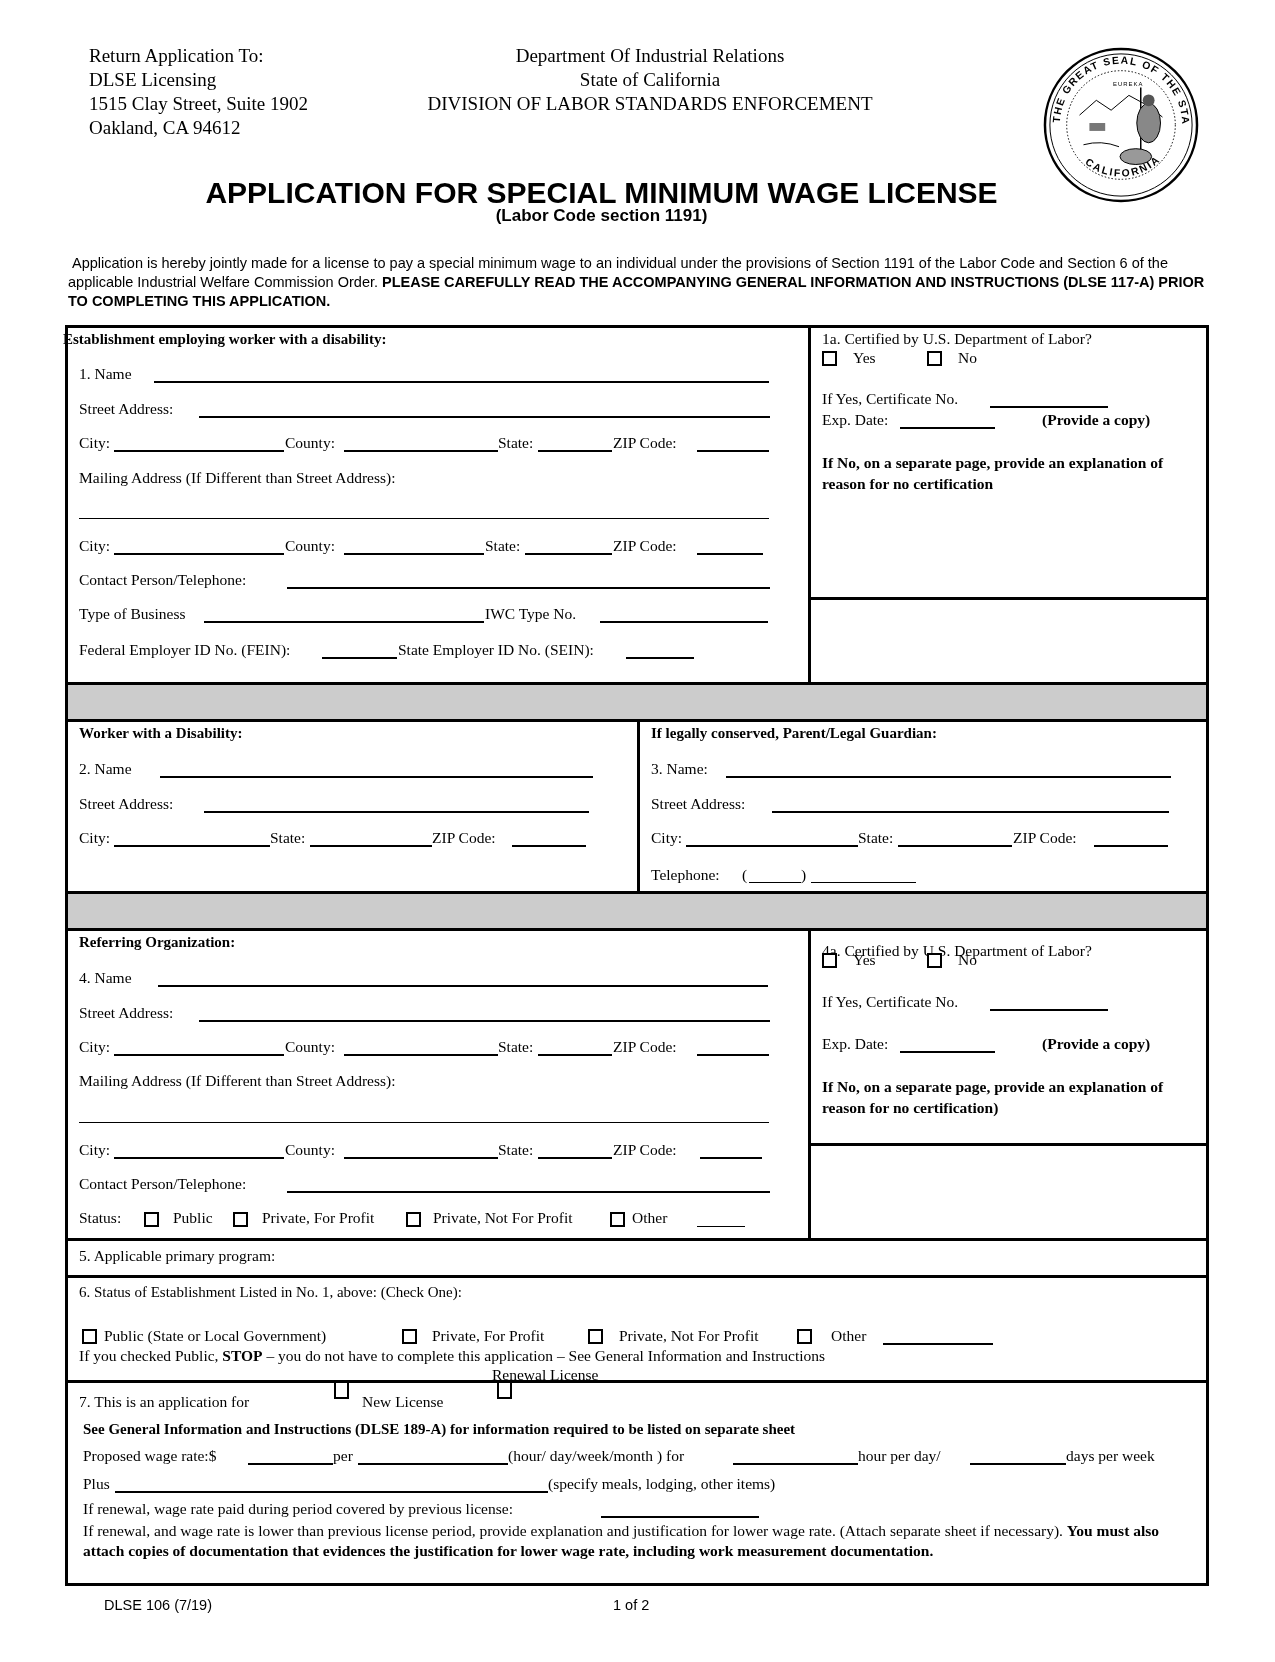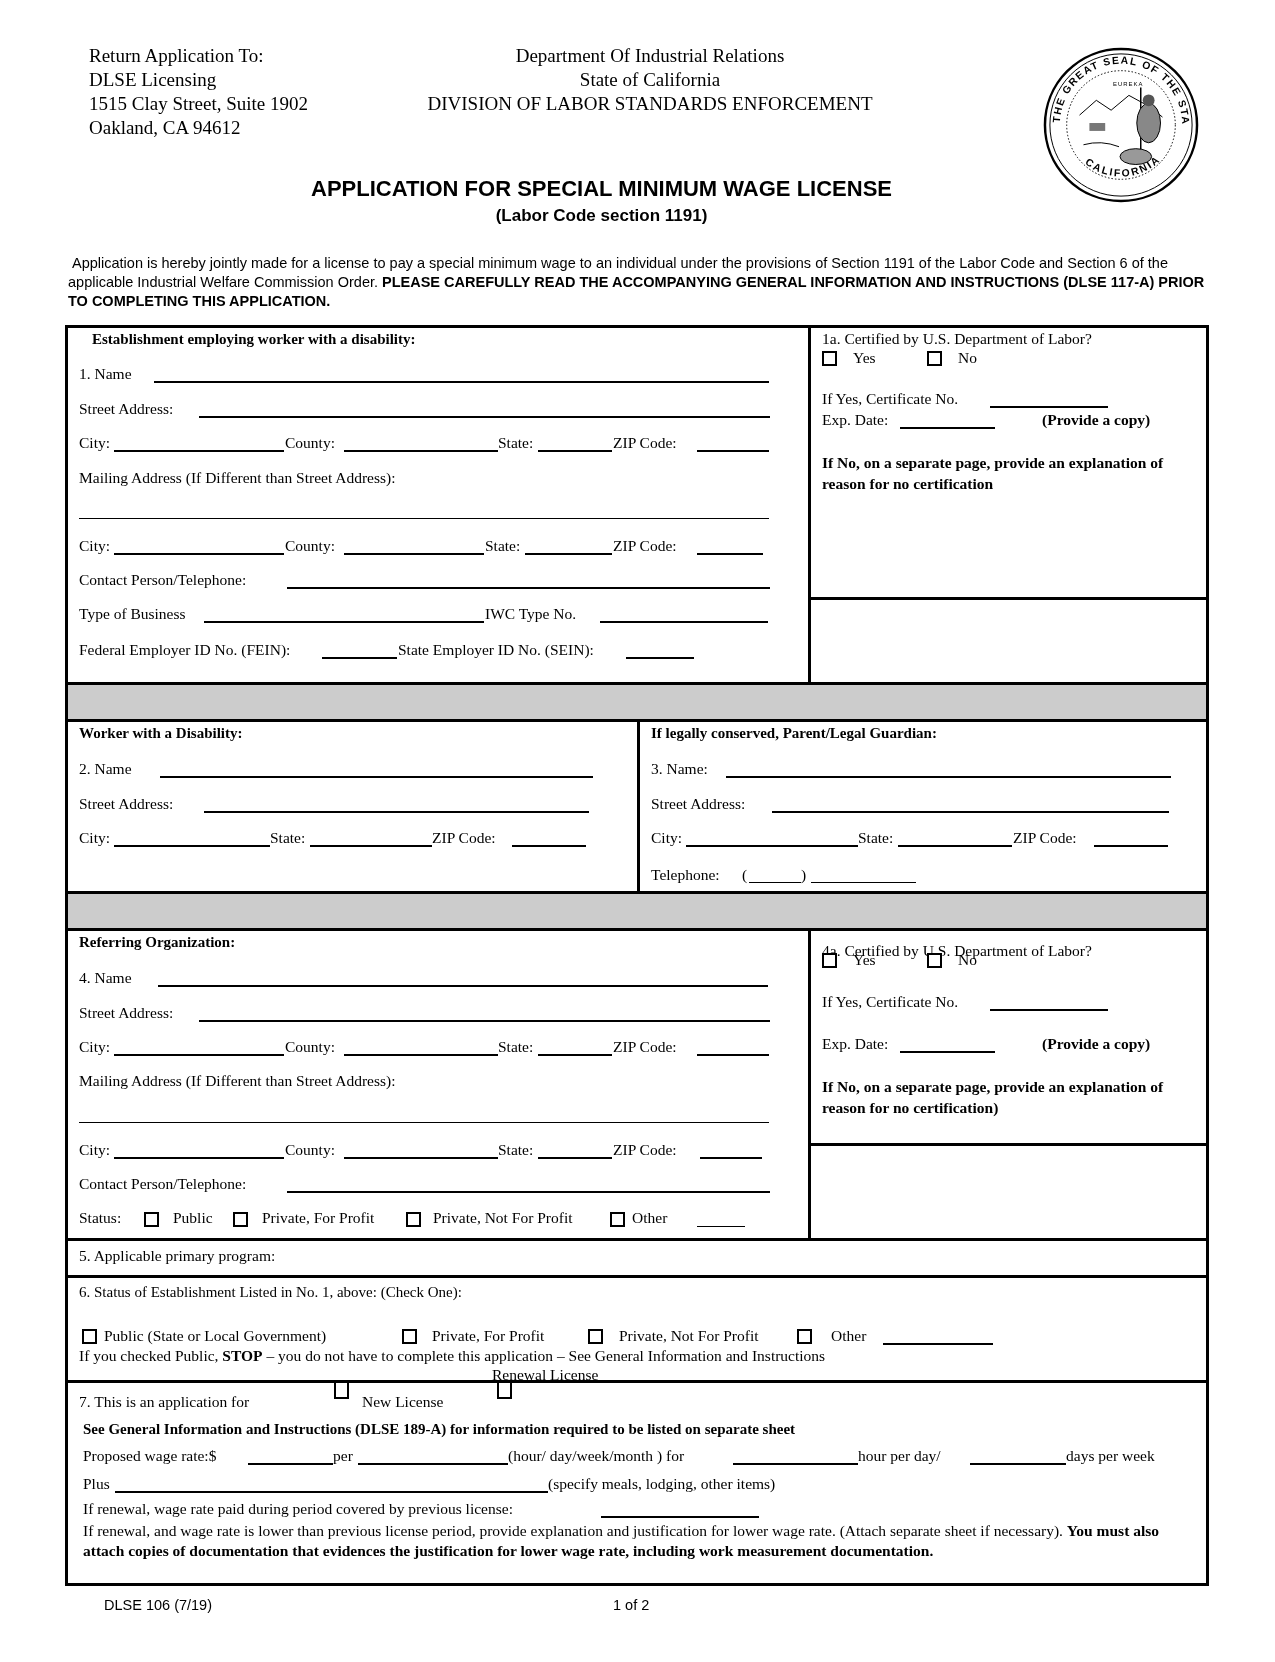--- a/index.html
+++ b/index.html
@@ -54,21 +54,21 @@
   <text x="72" y="40" font-family="Liberation Sans, sans-serif" font-size="6" letter-spacing="1">EUREKA</text>
   <path d="M38 70 L55 55 L70 65 L88 50 L110 62 L122 72" fill="none" stroke="#000" stroke-width="1"></path>
   <line x1="100" y1="42" x2="100" y2="110" stroke="#000" stroke-width="1.5"></line>
   <ellipse cx="108" cy="78" rx="12" ry="20" fill="#888" stroke="#000"></ellipse>
   <circle cx="108" cy="55" r="6" fill="#555"></circle>
   <ellipse cx="95" cy="112" rx="16" ry="8" fill="#999" stroke="#000"></ellipse>
   <rect x="48" y="78" width="16" height="8" fill="#777"></rect>
   <path d="M42 100 Q60 95 78 102" stroke="#000" fill="none"></path>
 </svg>
 
-<div class="abs title" style="left:0;width:1203px;top:176px;font-size:22px;text-align:center;">APPLICATION FOR SPECIAL MINIMUM WAGE LICENSE</div>
+<div class="abs title" style="left:0;width:1203px;top:176px;font-size:30px;text-align:center;">APPLICATION FOR SPECIAL MINIMUM WAGE LICENSE</div>
 <div class="abs title" style="left:0;width:1203px;top:206px;font-size:17px;">(Labor Code section 1191)</div>
 
 <div class="abs intro" style="left:68px;top:254px;width:1140px;">
   &nbsp;<span>Application is hereby jointly made for a license to pay a special minimum wage to an individual under the provisions of Section 1191 of the Labor Code and Section 6 of the applicable Industrial Welfare Commission Order. </span><span class="b">PLEASE CAREFULLY READ THE ACCOMPANYING GENERAL INFORMATION AND INSTRUCTIONS (DLSE 117-A) PRIOR TO COMPLETING THIS APPLICATION.</span>
 </div>
 
 <div class="box" style="left:65px;top:325px;width:1144px;height:1261px;"></div>
 
 <div class="vl" style="left:808px;top:325px;height:358px;"></div>
 <div class="hl" style="left:808px;top:597px;width:400px;"></div>
@@ -83,21 +83,21 @@
 <div class="gray" style="left:68px;top:894px;width:1138px;height:34px;"></div>
 <div class="hl" style="left:65px;top:928px;width:1144px;"></div>
 
 <div class="vl" style="left:808px;top:928px;height:313px;"></div>
 <div class="hl" style="left:808px;top:1143px;width:400px;"></div>
 
 <div class="hl" style="left:65px;top:1238px;width:1144px;"></div>
 <div class="hl" style="left:65px;top:1275px;width:1144px;"></div>
 <div class="hl" style="left:65px;top:1380px;width:1144px;"></div>
 
-<div class="abs f b" style="left:92px;top:331px;font-size:15px;">Establishment employing worker with a disability:</div>
+<div class="abs f b" style="left:63px;top:331px;font-size:15px;">Establishment employing worker with a disability:</div>
 
 <div class="abs f" style="left:79px;top:365px;">1. Name</div>
 <div class="line" style="left:154px;top:381px;width:615px;"></div>
 
 <div class="abs f" style="left:79px;top:400px;">Street Address:</div>
 <div class="line" style="left:199px;top:416px;width:571px;"></div>
 
 <div class="abs f" style="left:79px;top:434px;">City:</div>
 <div class="line" style="left:114px;top:450px;width:170px;"></div>
 <div class="abs f" style="left:285px;top:434px;">County:</div>

